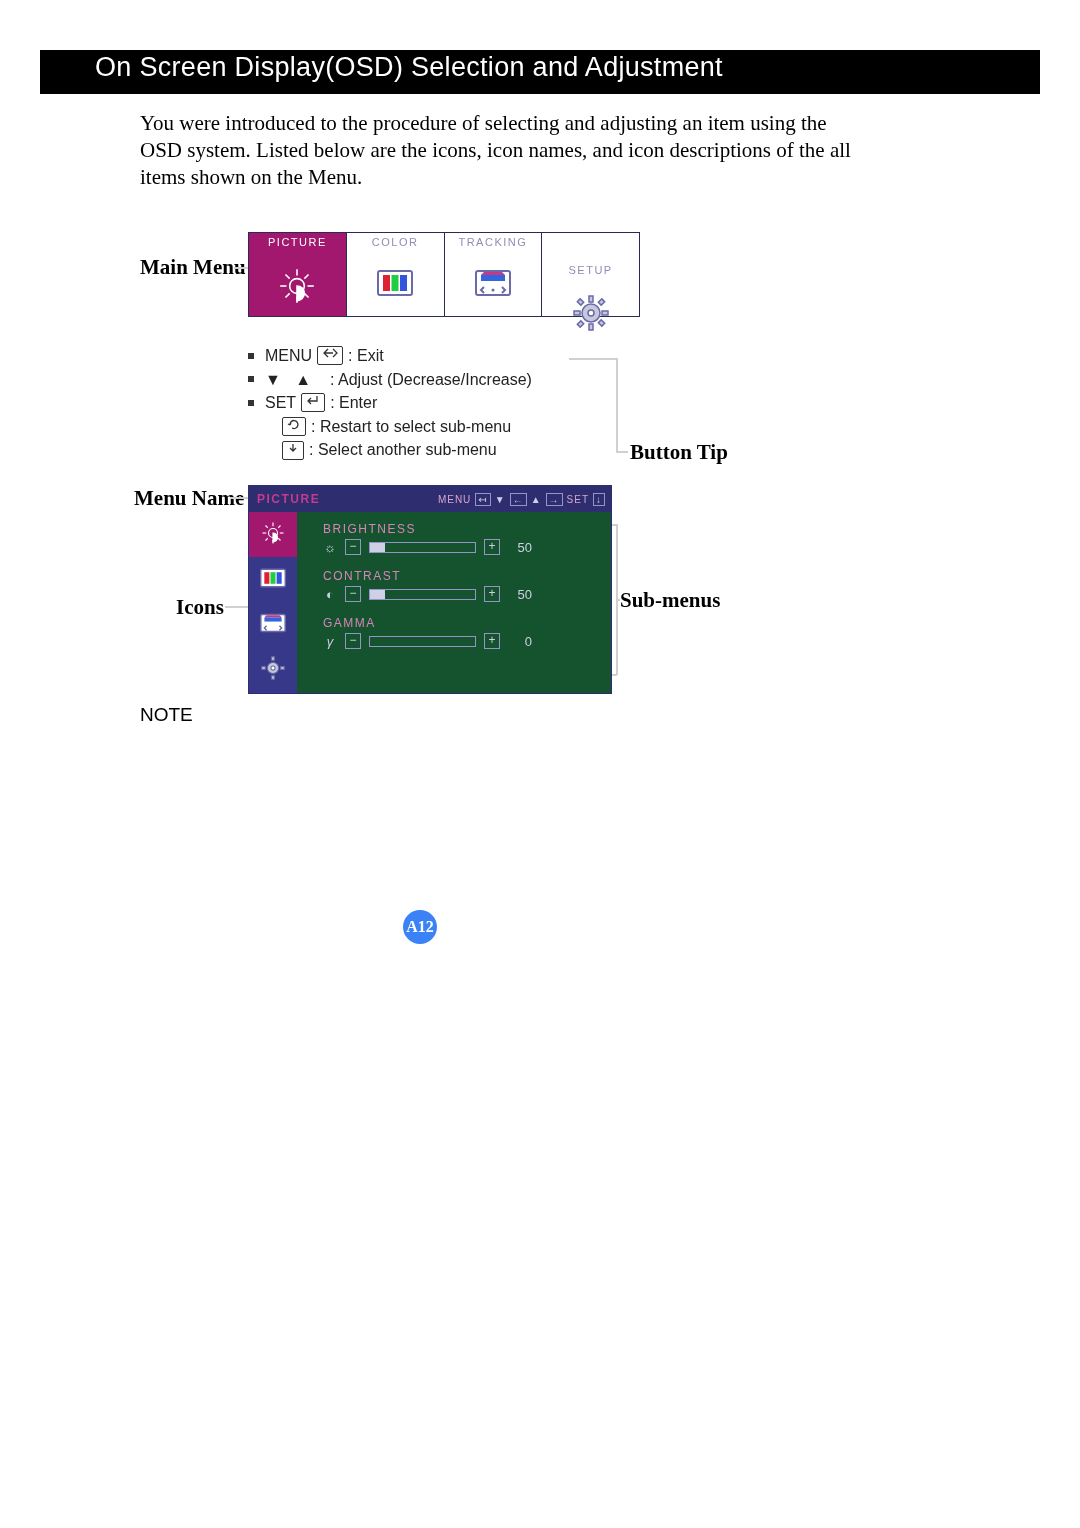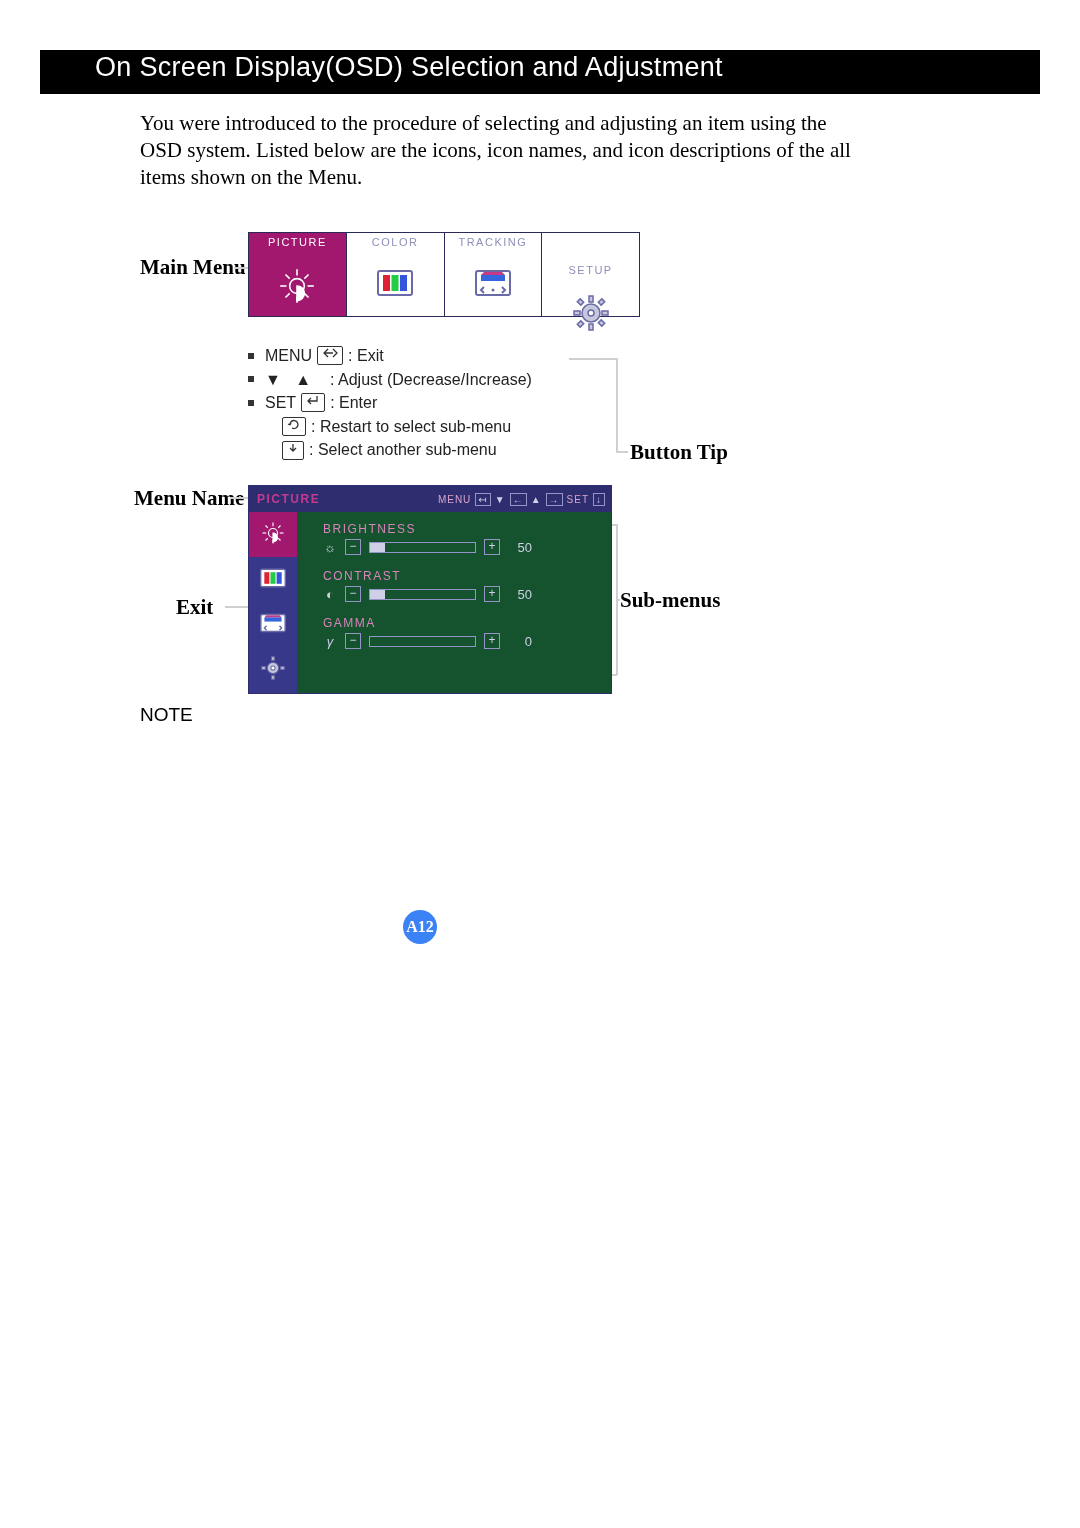--- a/index.html
+++ b/index.html
@@ -64,21 +64,21 @@
 
 <div class="page">
 
   <div class="header-bar"></div>
   <div class="header-title">On Screen Display(OSD) Selection and Adjustment</div>
 
   <div class="intro">You were introduced to the procedure of selecting and adjusting an item using the OSD system.  Listed below are the icons, icon names, and icon descriptions of the all items shown on the Menu.</div>
 
   <div class="lbl lbl-main">Main Menu</div>
   <div class="lbl lbl-menuname">Menu Name</div>
-  <div class="lbl lbl-icons">Exit</div>
+  <div class="lbl lbl-icons">Icons</div>
   <div class="lbl lbl-btntip">Button Tip</div>
   <div class="lbl lbl-submenus">Sub-menus</div>
 
   <div class="hline" style="left:234px;top:267px;width:14px;"></div>
   <div class="hline" style="left:230px;top:497px;width:18px;"></div>
   <div class="hline" style="left:225px;top:606px;width:23px;"></div>
   <div class="vline" style="left:616px;top:358px;height:93px;"></div>
   <div class="hline" style="left:569px;top:358px;width:48px;"></div>
   <div class="hline" style="left:616px;top:451px;width:12px;"></div>
   <div class="vline" style="left:616px;top:524px;height:151px;"></div>

